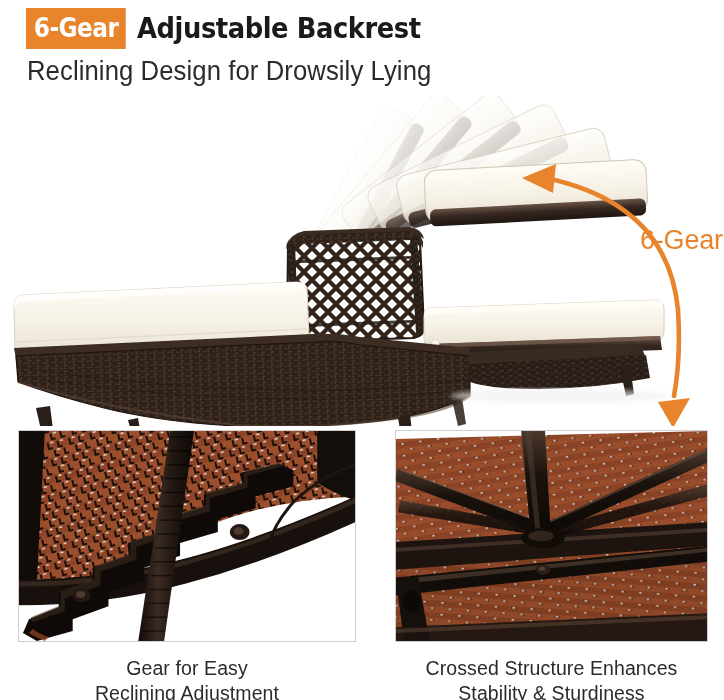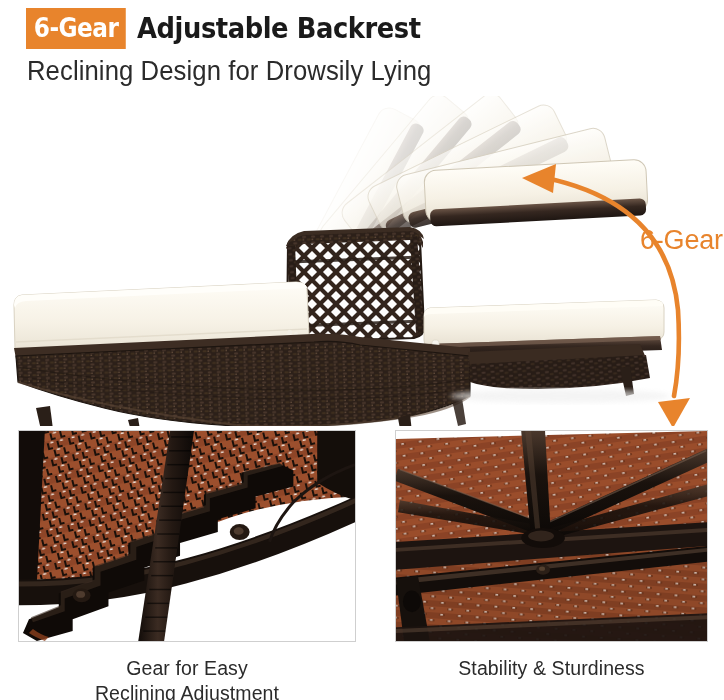--- a/index.html
+++ b/index.html
@@ -458,17 +458,18 @@
         <ellipse cx="147" cy="139" rx="3" ry="2.2" fill="#54402f"></ellipse>
 
         <path d="M0 150 L22 146 L34 212 L8 212 Z" fill="#16100c"></path>
         <ellipse cx="16" cy="172" rx="9" ry="11" fill="#0d0907"></ellipse>
 
         <path d="M0 198 L313 184 L313 212 L0 212 Z" fill="#1c1410" opacity="0.92"></path>
         <path d="M0 200 L313 186 L313 190 L0 204 Z" fill="#6b5341" opacity="0.45"></path>
       </svg>
     </div>
     <div class="caption">
+      <span class="ln">Crossed Structure Enhances</span>
       <span class="ln">Stability &amp; Sturdiness</span>
     </div>
   </div>
 
 </div>
 
 </body></html>

